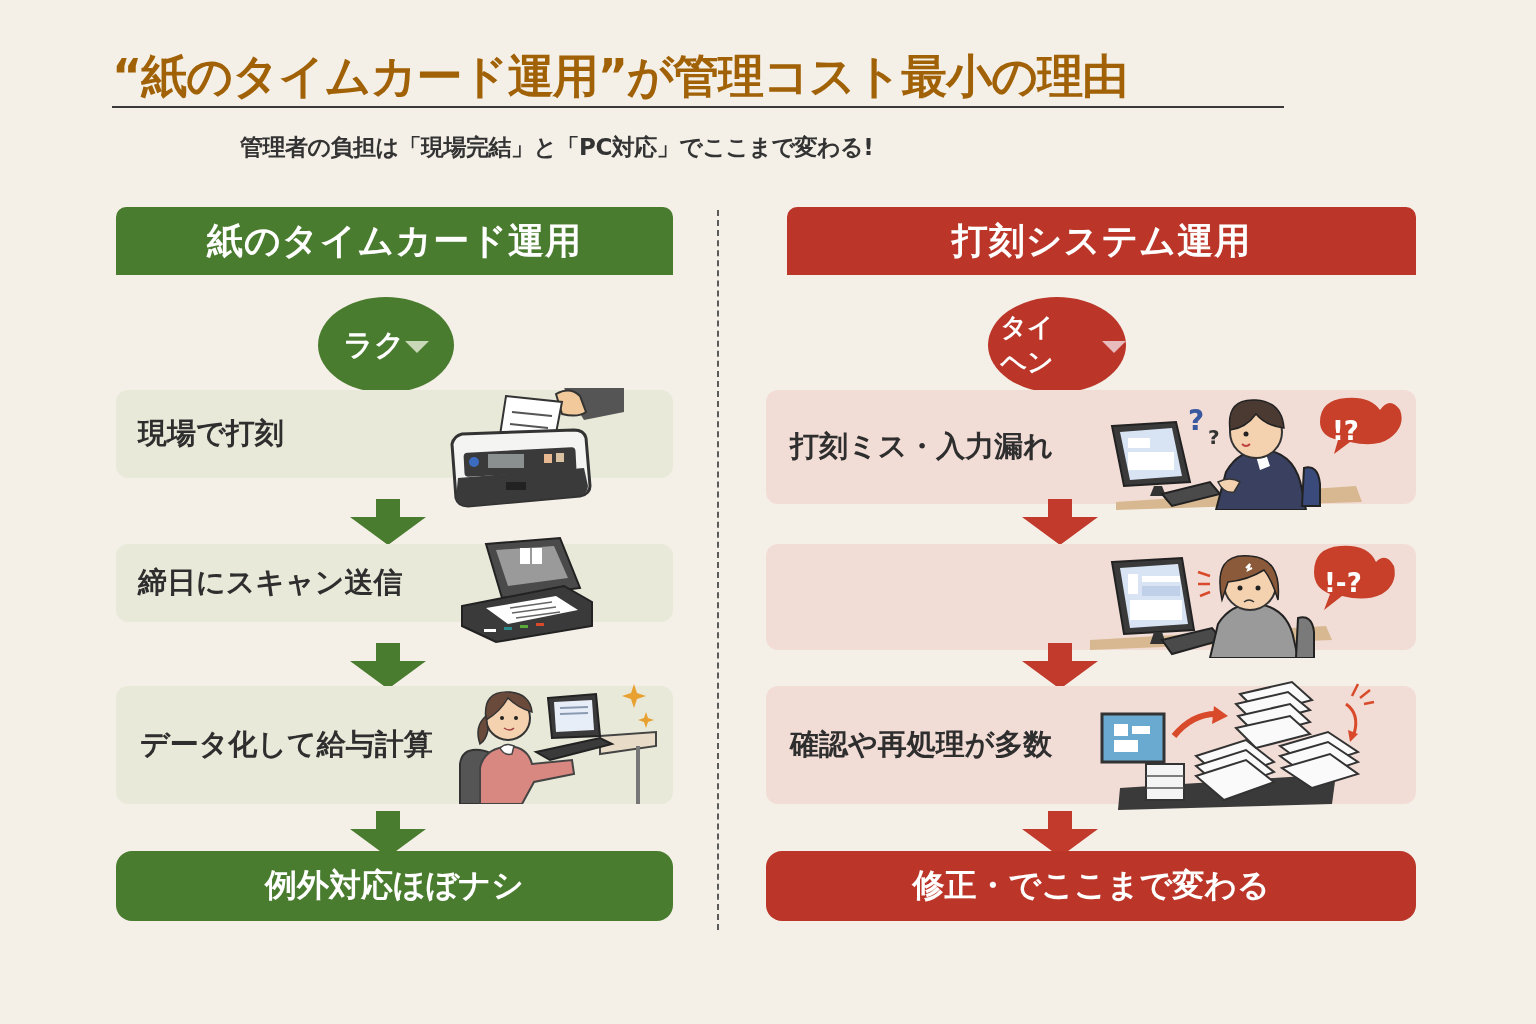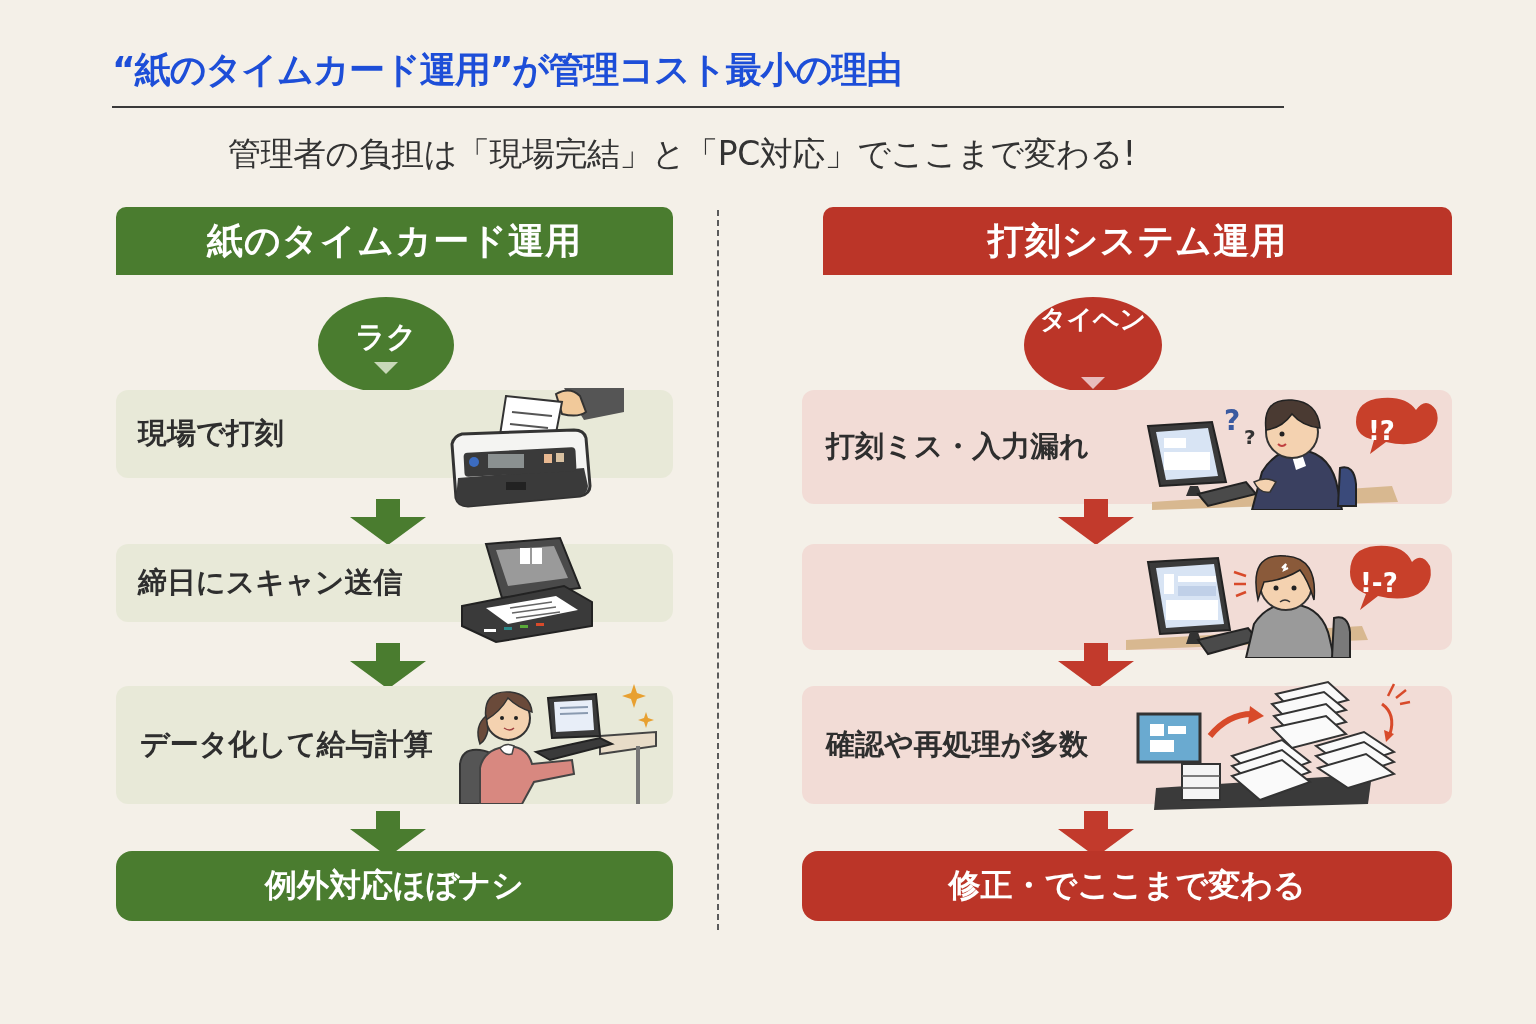--- a/index.html
+++ b/index.html
@@ -5,54 +5,54 @@
   * { box-sizing: border-box; margin: 0; padding: 0; }
   html, body { width: 1536px; height: 1024px; overflow: hidden; }
   body {
     background: #f4f0e8;
     font-family: "DejaVu Sans", "Liberation Sans", sans-serif;
     color: #2e2e2e;
     position: relative;
   }
   .title {
     position: absolute; left: 112px; top: 46px; width: 1175px;
-    font-size: 36px; font-weight: bold; letter-spacing: -1px;
-    color: #1d4ed8; white-space: nowrap;
+    font-size: 46px; font-weight: bold; letter-spacing: -1px;
+    color: #a16207; white-space: nowrap;
   }
   .title-rule {
     position: absolute; left: 112px; top: 106px; width: 1172px; height: 2px;
     background: #3a3a3a;
   }
   .subtitle {
-    position: absolute; left: 228px; top: 132px;
-    font-size: 33px; font-weight: normal; color: #333; white-space: nowrap;
+    position: absolute; left: 240px; top: 132px;
+    font-size: 23px; font-weight: bold; color: #333; white-space: nowrap;
     letter-spacing: -0.5px;
   }
   .divider {
     position: absolute; left: 717px; top: 210px; height: 720px; width: 0;
     border-left: 2px dashed #5a5a5a;
   }
   .col { position: absolute; top: 207px; text-align: center; }
   .col.left { left: 116px; width: 557px; }
-  .col.right { left: 802px; width: 650px; padding-left: 21px; }
+  .col.right { left: 766px; width: 650px; padding-left: 21px; }
 
   .col-header {
     height: 68px; border-radius: 10px 10px 0 0;
     color: #fff; font-size: 36px; font-weight: bold;
     display: flex; align-items: center; justify-content: center;
     letter-spacing: 1px;
   }
   .left .col-header { background: #4a7c2f; }
   .right .col-header { background: #bb3528; }
 
   .badge {
     position: absolute; top: 90px; width: 136px; height: 96px;
     border-radius: 50%;
     color: #fff; font-size: 30px; font-weight: bold;
-    display: flex; flex-direction: column; align-items: center; justify-content: center;
+    display: flex; flex-direction: row; align-items: center; justify-content: center;
   }
   .left .badge { left: 202px; background: #4a7c2f; }
   .right .badge { left: 222px; width: 138px; background: #bb3528; font-size: 26px; gap: 36px; }
   .badge .tri {
     width: 0; height: 0; margin-top: 4px;
     border-left: 12px solid transparent; border-right: 12px solid transparent;
     border-top: 12px solid #c8d8b8;
   }
   .right .badge .tri { border-top-color: #e8bcbc; }
 

